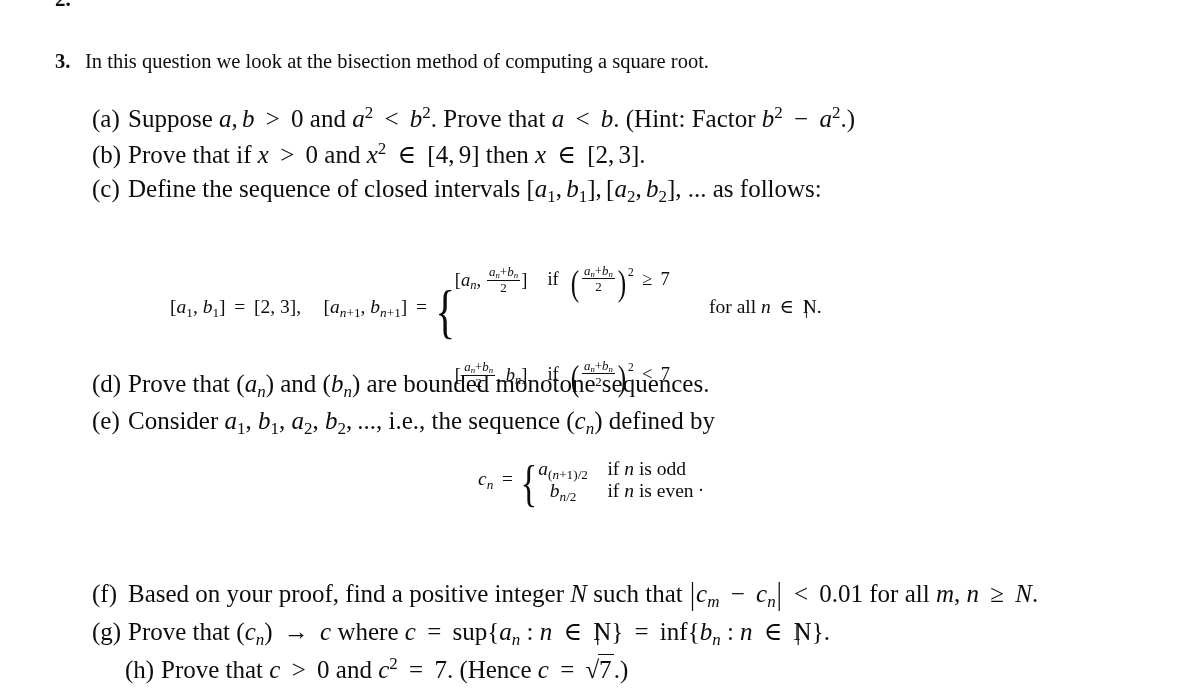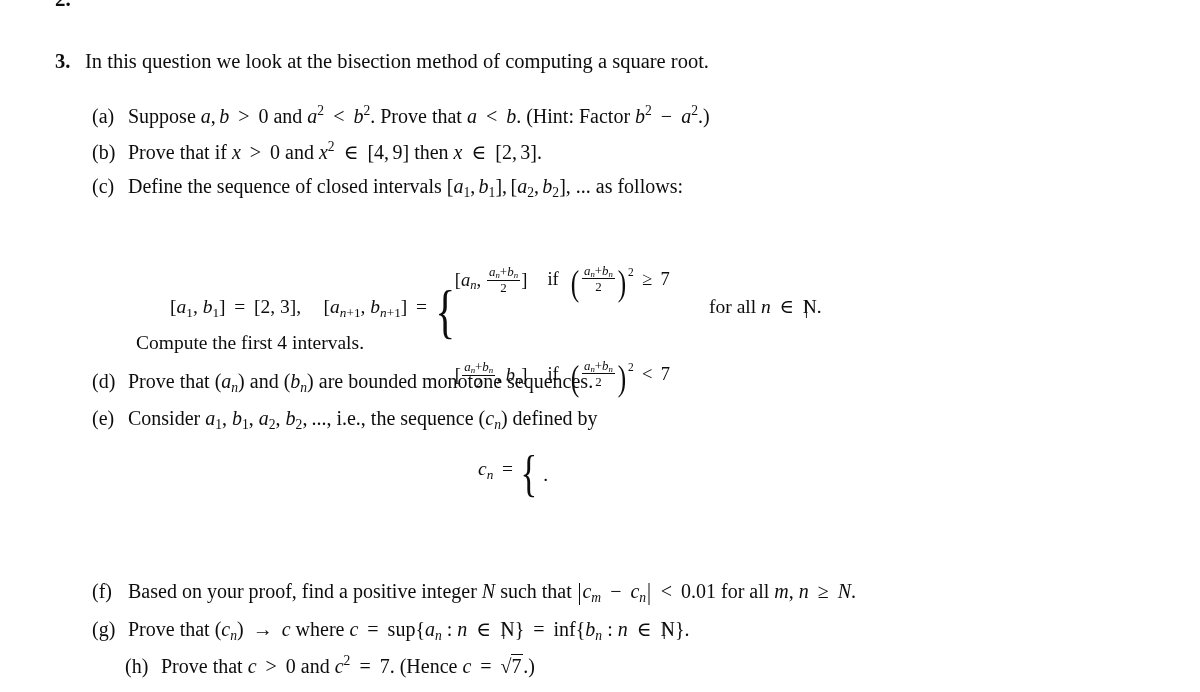--- a/index.html
+++ b/index.html
@@ -80,21 +80,21 @@
     font-weight: bold;
     width: 30px;
   }
   .q-text { }
 
   
   .sub {
     position: absolute;
     left: 92px;
     width: 1080px;
-    font-size: 20px;
+    font-size: 25px;
     white-space: nowrap;
   }
   .sub-tag {
     display: inline-block;
     width: 36px;
     font-style: normal;
   }
   .sub-body { font-style: normal; }
 
   .plain {
@@ -249,32 +249,36 @@
 
   <div class="eq-intervals">
     <span class="lhs">[<span class="mi">a</span><sub class="sbr">1</sub>, <span class="mi">b</span><sub class="sbr">1</sub>] <span class="op">=</span> [<span class="num">2</span>, <span class="num">3</span>],<span style="display:inline-block;width:1.15em"></span>[<span class="mi">a</span><sub class="sbr"><span class="mi">n</span>+1</sub>, <span class="mi">b</span><sub class="sbr"><span class="mi">n</span>+1</sub>] <span class="op">=</span></span><span class="brace">{</span><span class="cases-grid">
         <span class="cl">[<span class="mi">a</span><sub class="sb">n</sub>, <span class="frac"><span class="fnum"><span class="mi">a</span><sub class="sb">n</sub>+<span class="mi">b</span><sub class="sb">n</sub></span><span class="fden">2</span></span>]</span>
         <span class="cr"><span class="mr">if</span><span style="display:inline-block;width:0.55em"></span><span class="bigparen">(</span><span class="frac"><span class="fnum"><span class="mi">a</span><sub class="sb">n</sub>+<span class="mi">b</span><sub class="sb">n</sub></span><span class="fden">2</span></span><span class="bigparen">)</span><sup class="expr" style="font-size:0.62em;vertical-align:0.75em">2</sup> <span class="op">≥</span> <span class="num">7</span></span>
         <span class="cl">[<span class="frac"><span class="fnum"><span class="mi">a</span><sub class="sb">n</sub>+<span class="mi">b</span><sub class="sb">n</sub></span><span class="fden">2</span></span>, <span class="mi">b</span><sub class="sb">n</sub>]</span>
         <span class="cr"><span class="mr">if</span><span style="display:inline-block;width:0.55em"></span><span class="bigparen">(</span><span class="frac"><span class="fnum"><span class="mi">a</span><sub class="sb">n</sub>+<span class="mi">b</span><sub class="sb">n</sub></span><span class="fden">2</span></span><span class="bigparen">)</span><sup class="expr" style="font-size:0.62em;vertical-align:0.75em">2</sup> <span class="op">&lt;</span> <span class="num">7</span></span>
       </span><span class="forall-tail">for all <span class="mi">n</span> <span class="op">∈</span> <span class="bbN">N</span>.</span>
   </div>
 
-  <div class="plain" style="top:332px;">Compute the first <span class="num">4</span> intervals.</div>
 
   <div class="sub" style="top:370px;">
     <span class="sub-tag">(d)</span><span class="sub-body">Prove that (<span class="mi">a</span><sub class="sb">n</sub>) and (<span class="mi">b</span><sub class="sb">n</sub>) are bounded monotone sequences.</span>
   </div>
 
   <div class="sub" style="top:407px;">
     <span class="sub-tag">(e)</span><span class="sub-body">Consider <span class="mi">a</span><sub class="sbr">1</sub>, <span class="mi">b</span><sub class="sbr">1</sub>, <span class="mi">a</span><sub class="sbr">2</sub>, <span class="mi">b</span><sub class="sbr">2</sub>,<span style="display:inline-block;width:0.20em"></span>..., i.e., the sequence (<span class="mi">c</span><sub class="sb">n</sub>) defined by</span>
   </div>
 
   <div class="eq-cn">
-    <span><span class="mi">c</span><sub class="sb">n</sub> <span class="op">=</span></span><span class="brace2">{</span><span class="trail-dot">.</span>
+    <span><span class="mi">c</span><sub class="sb">n</sub> <span class="op">=</span></span><span class="brace2">{</span><span class="cn-grid">
+        <span class="cn-l"><span class="mi">a</span><sub class="sbr">(<span class="mi">n</span>+1)/2</sub></span>
+        <span class="cn-r"><span class="mr">if</span> <span class="mi">n</span> <span class="mr">is odd</span></span>
+        <span class="cn-l"><span class="mi">b</span><sub class="sbr"><span class="mi">n</span>/2</sub></span>
+        <span class="cn-r"><span class="mr">if</span> <span class="mi">n</span> <span class="mr">is even</span></span>
+      </span><span class="trail-dot">.</span>
   </div>
 
 
   <div class="sub" style="top:580px;">
     <span class="sub-tag">(f)</span><span class="sub-body">Based on your proof, find a positive integer <span class="mi">N</span> such that <span class="absbar">|</span><span class="mi">c</span><sub class="sb">m</sub> <span class="op">−</span> <span class="mi">c</span><sub class="sb">n</sub><span class="absbar">|</span> <span class="op">&lt;</span> <span class="num">0.01</span> for all <span class="mi">m</span>, <span class="mi">n</span> <span class="op">≥</span> <span class="mi">N</span>.</span>
   </div>
 
   <div class="sub" style="top:617px;">
     <span class="sub-tag">(g)</span><span class="sub-body">Prove that (<span class="mi">c</span><sub class="sb">n</sub>) <span class="op">→</span> <span class="mi">c</span> where <span class="mi">c</span> <span class="op">=</span> <span class="mr">sup</span>{<span class="mi">a</span><sub class="sb">n</sub> : <span class="mi">n</span> <span class="op">∈</span> <span class="bbN">N</span>} <span class="op">=</span> <span class="mr">inf</span>{<span class="mi">b</span><sub class="sb">n</sub> : <span class="mi">n</span> <span class="op">∈</span> <span class="bbN">N</span>}.</span>
   </div>

